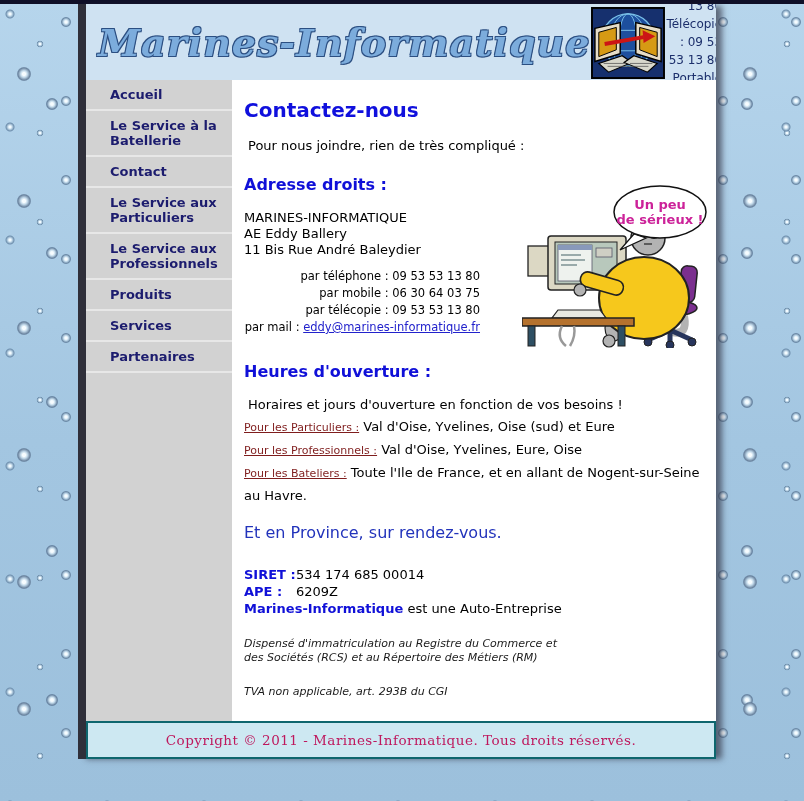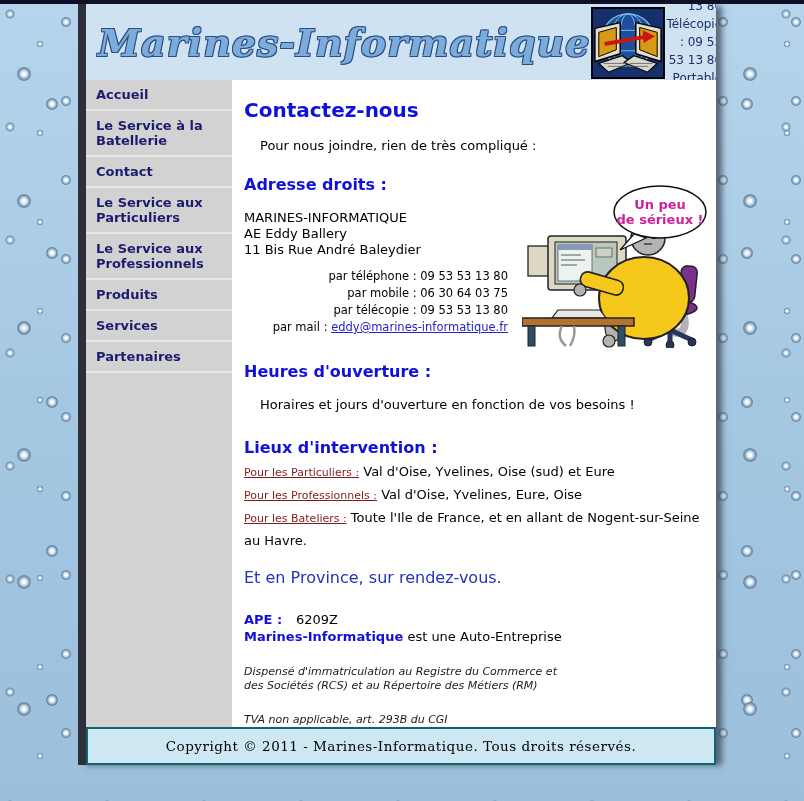--- a/index.html
+++ b/index.html
@@ -34,44 +34,44 @@
   }
   .logo-box{flex:0 0 76px;height:72px;margin-top:1px;}
   .header-contacts{
     margin-left:auto;padding-right:6px;text-align:right;
     font-size:12px;line-height:18px;color:#1c2f6b;
   }
   
   .body-row{display:flex;min-height:641px;align-items:stretch;}
   .sidebar{flex:0 0 146px;background:#d2d2d2;}
   .sidebar-item{
-    padding:7px 8px 7px 10px;border-bottom:2px solid #e7e7e7;
+    padding:7px 8px 7px 24px;border-bottom:2px solid #e7e7e7;
     font-size:13px;font-weight:bold;color:#1c1c6e;line-height:15px;cursor:pointer;
   }
   .main{flex:1;background:#fff;position:relative;padding:4px 8px 0 12px;}
   .h1{font-size:20px;font-weight:bold;color:#1010dd;margin:14px 0 0 0;}
   .h2{font-size:16px;font-weight:bold;color:#1010d8;margin:22px 0 0 0;}
-  .ptext{font-size:13px;color:#000;margin:16px 0 0 16px;}
+  .ptext{font-size:13px;color:#000;margin:16px 0 0 4px;}
   .address{font-size:13px;line-height:16px;margin-top:16px;color:#000;}
-  .phone-block{width:236px;text-align:right;font-size:11.5px;line-height:17px;margin-top:10px;color:#000;margin-left:28px;}
+  .phone-block{width:236px;text-align:right;font-size:11.5px;line-height:17px;margin-top:10px;color:#000;}
   .mail-link{color:#2222cc;text-decoration:underline;cursor:pointer;}
   .areas{margin-top:4px;}
   .area-line{font-size:13px;line-height:22px;color:#000;}
   .area-link{font-size:11px;color:#7f1d1d;text-decoration:underline;cursor:pointer;}
   .province{font-size:16px;color:#2233bb;margin-top:16px;}
   .legal-row{font-size:13px;line-height:17px;color:#000;}
   .legal-label{font-weight:bold;color:#1010d8;display:inline-block;min-width:52px;}
   .company-name{font-weight:bold;color:#1010d8;}
   .small-italic{font-size:11px;font-style:italic;color:#1a1a1a;line-height:14px;margin-top:20px;max-width:330px;}
   .cat-art{position:absolute;top:100px;right:2px;width:192px;height:168px;}
   
   .footer{
     height:34px;background:#cde8f2;border:2px solid #0e666e;
     text-align:center;line-height:34px;
-    font-family:"DejaVu Serif",serif;font-size:13.5px;letter-spacing:.5px;color:#000000;
+    font-family:"DejaVu Serif",serif;font-size:13.5px;letter-spacing:.5px;color:#be185d;
   }
 </style>
 </head>
 <body>
 
 <div class="top-edge"></div>
 
 <div class="page">
 
   <div class="header">
@@ -174,30 +174,30 @@
         <path d="M40 146 q -6 12 4 20 M52 146 q 2 10 -4 20" stroke="#999" stroke-width="2.5" fill="none"></path>
         <polygon points="112,54 98,70 124,58" fill="#fff" stroke="#111" stroke-width="1.2"></polygon>
         <ellipse cx="138" cy="32" rx="46" ry="26" fill="#fff" stroke="#111" stroke-width="1.5"></ellipse>
         <text x="138" y="29" text-anchor="middle" font-family="DejaVu Sans, sans-serif" font-size="13" font-weight="bold" fill="#cc2299">Un peu</text>
         <text x="138" y="44" text-anchor="middle" font-family="DejaVu Sans, sans-serif" font-size="13" font-weight="bold" fill="#cc2299">de sérieux !</text>
       </svg>
 
       <div class="h2" style="margin-top:26px;">Heures d'ouverture :</div>
       <div class="ptext">Horaires et jours d'ouverture en fonction de vos besoins !</div>
 
-      <div class="h2" style="margin-top:26px;">Lieux d'intervention :</div>
       <div class="areas">
         <div class="area-line"><a class="area-link">Pour les Particuliers :</a><span> Val d'Oise, Yvelines, Oise (sud) et Eure</span></div>
         <div class="area-line"><a class="area-link">Pour les Professionnels :</a><span> Val d'Oise, Yvelines, Eure, Oise</span></div>
         <div class="area-line"><a class="area-link">Pour les Bateliers :</a><span> Toute l'Ile de France, et en allant de Nogent-sur-Seine au Havre.</span></div>
       </div>
 
       <div class="province">Et en Province, sur rendez-vous.</div>
 
       <div style="margin-top:24px;">
+        <div class="legal-row"><span class="legal-label">SIRET :</span><span>534 174 685 00014</span></div>
         <div class="legal-row"><span class="legal-label">APE :</span><span>6209Z</span></div>
         <div class="legal-row"><span class="company-name">Marines-Informatique</span><span> est une Auto-Entreprise</span></div>
       </div>
 
       <div class="small-italic">Dispensé d'immatriculation au Registre du Commerce et des Sociétés (RCS) et au Répertoire des Métiers (RM)</div>
       <div class="small-italic">TVA non applicable, art. 293B du CGI</div>
     </div>
   </div>
 
   <div class="footer">Copyright © 2011 - Marines-Informatique. Tous droits réservés.</div>

